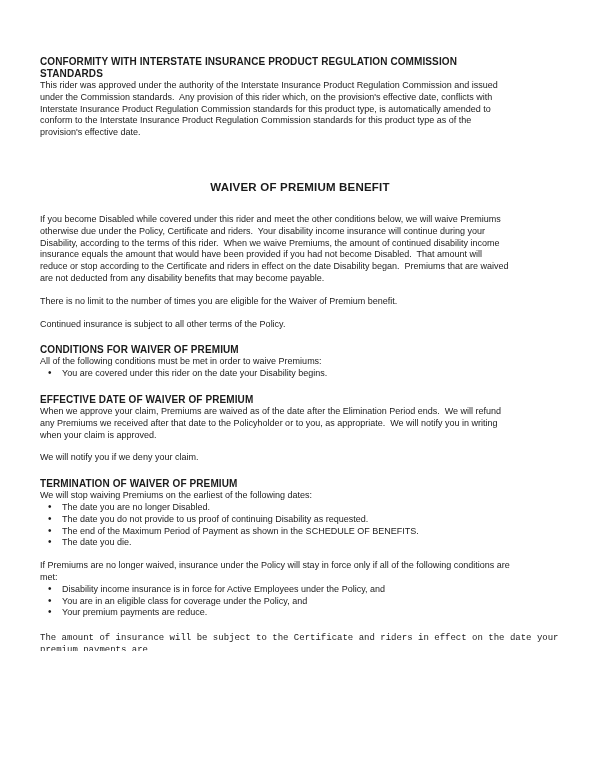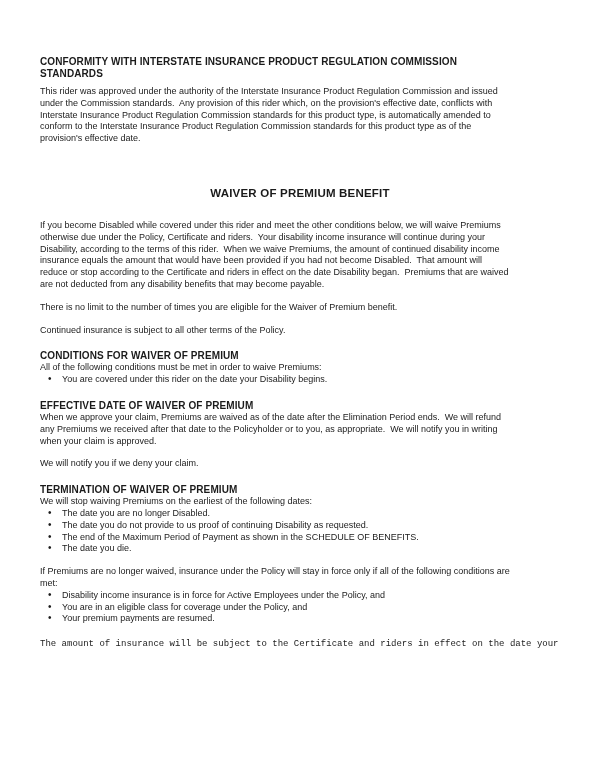--- a/index.html
+++ b/index.html
@@ -21,21 +21,21 @@
     font-size: 9px;
     line-height: 11.8px;
     font-weight: normal;
   }
   h2.section-heading {
     font-size: 10px;
     line-height: 12px;
     font-weight: bold;
     letter-spacing: 0.1px;
   }
-  .conformity-body { margin-top: 6px; }
+  .conformity-body { margin-top: 0; }
   h1.doc-title {
     margin-top: 42px;
     font-size: 11.5px;
     line-height: 13px;
     font-weight: bold;
     text-align: center;
     letter-spacing: 0.2px;
   }
   .intro-p1 { margin-top: 20px; }
   .gap-p { margin-top: 11px; }
@@ -118,21 +118,21 @@
       <li class="pre">The date you are no longer Disabled.</li>
       <li class="pre">The date you do not provide to us proof of continuing Disability as requested.</li>
       <li class="pre">The end of the Maximum Period of Payment as shown in the SCHEDULE OF BENEFITS.</li>
       <li class="pre">The date you die.</li>
     </ul>
     <p class="gap-p pre">If Premiums are no longer waived, insurance under the Policy will stay in force only if all of the following conditions are
 met:</p>
     <ul class="bullets">
       <li class="pre">Disability income insurance is in force for Active Employees under the Policy, and</li>
       <li class="pre">You are in an eligible class for coverage under the Policy, and</li>
-      <li class="pre">Your premium payments are resumed.</li>
+      <li class="pre">Your premium payments are reduce.</li>
     </ul>
     <p class="closing-p pre">The amount of insurance will be subject to the Certificate and riders in effect on the date your premium payments are
 resumed.</p>
   </section>
 
   <div class="footer">
     <span class="f-left">ICC19 RL-STD-WOP-19</span>
     <span class="f-center">2</span>
     <span class="f-right">WOP-12972 (11/25)</span>
   </div>

